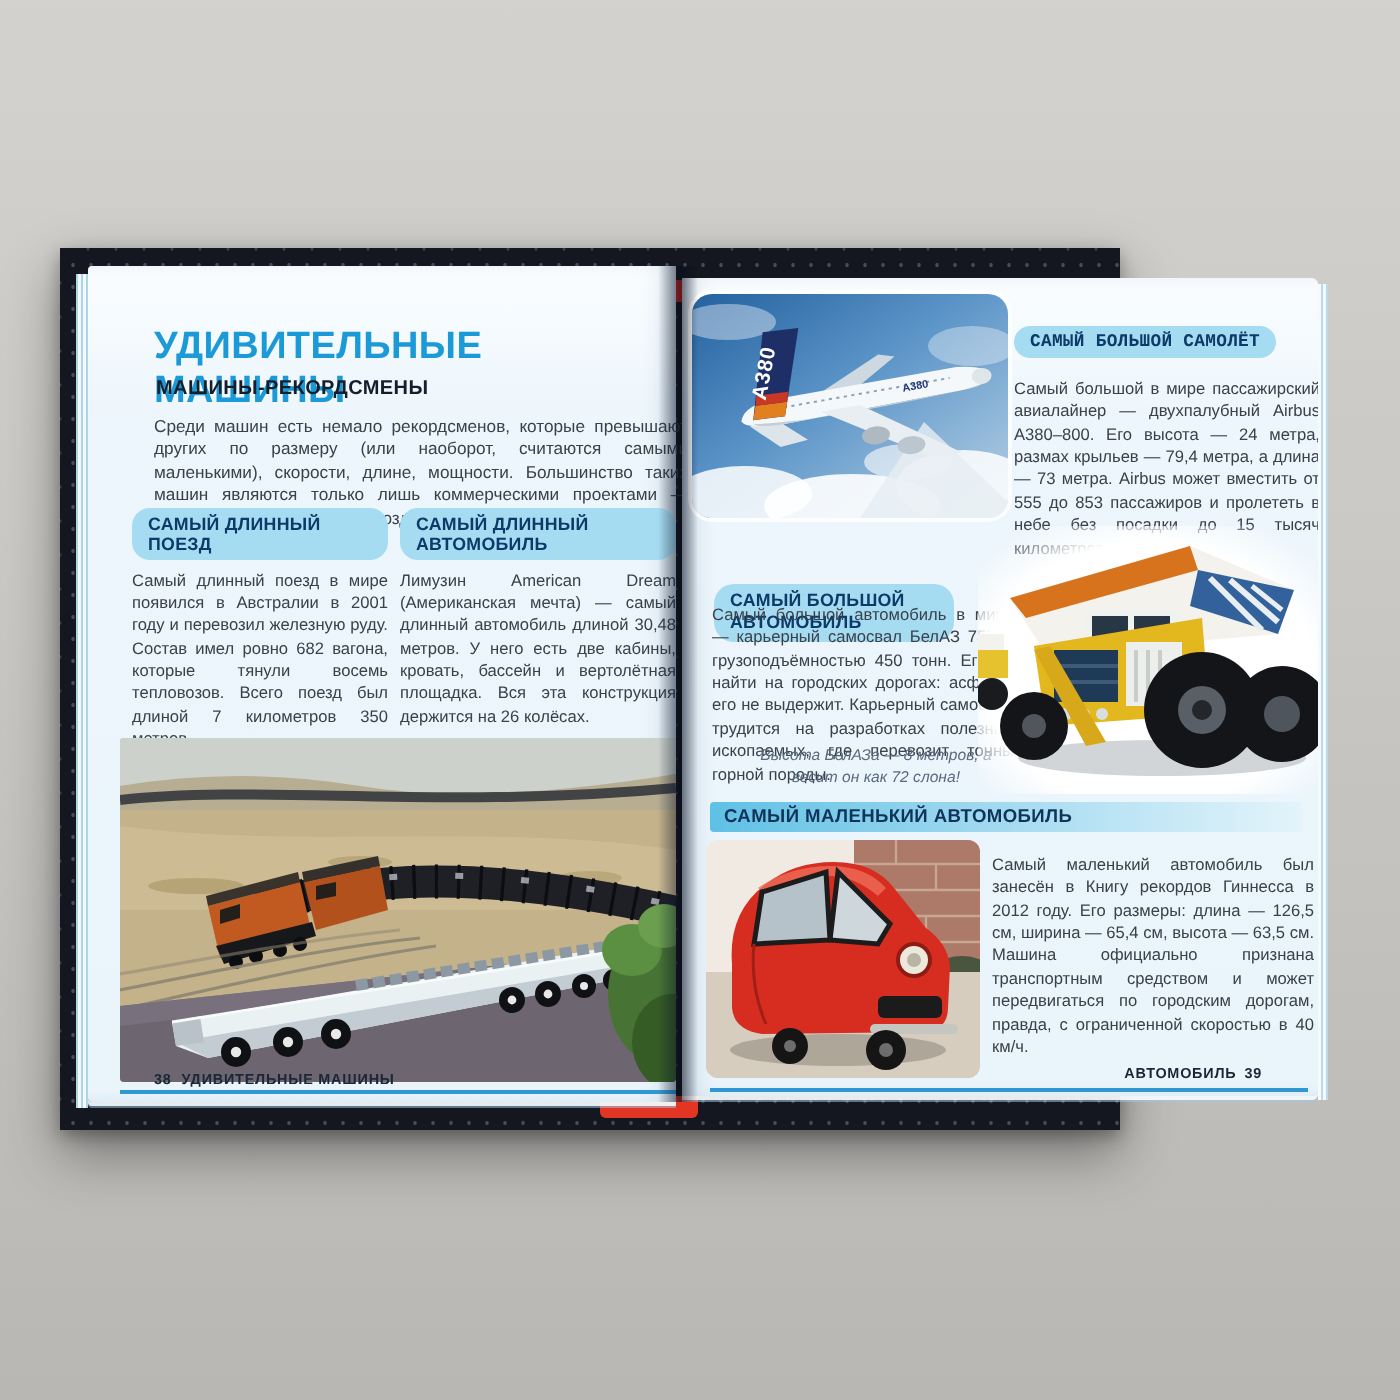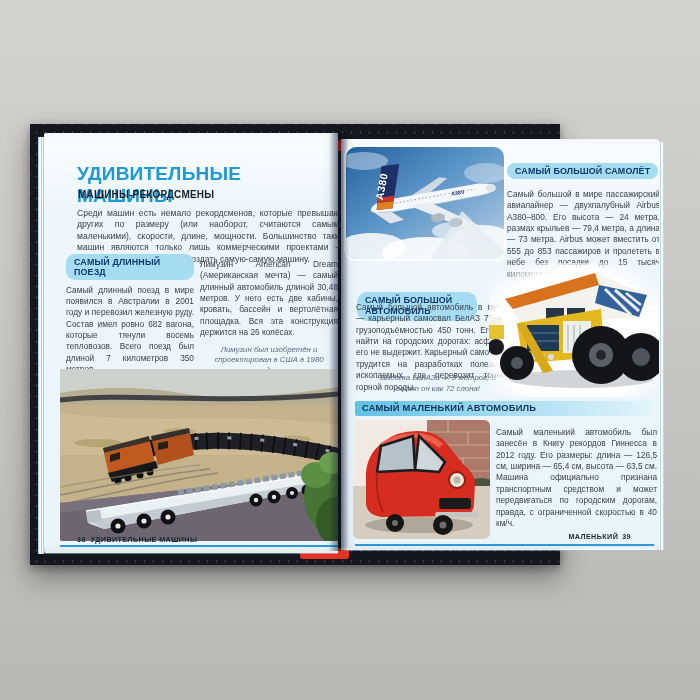--- a/index.html
+++ b/index.html
@@ -46,21 +46,21 @@
   .sec-body{margin:5px 0 0;font-size:8.3px;line-height:1.37;color:#3a414b;text-align:justify;}
   .sec-note{margin:6px 4px 0;font-size:7.8px;line-height:1.4;color:#5a6b7e;font-style:italic;text-align:center;}
   .photo-train{position:absolute;left:16px;top:236px;width:278px;height:172px;border-radius:2px;overflow:hidden;}
   .lp-footer{position:absolute;left:33px;top:402px;font-size:7.2px;font-weight:bold;color:#1a2736;letter-spacing:.4px;z-index:4;}
   .lp-footer .pgnum{margin-right:5px;}
   .rule-left{position:absolute;left:16px;right:0;top:412px;height:2px;background:#2f98d2;z-index:4;}
 
   
   .photo-plane{position:absolute;left:5px;top:8px;width:158px;height:112px;border-radius:10px;overflow:hidden;
     box-shadow:0 0 0 2px rgba(255,255,255,.8);}
-  .rp-s1-badge{position:absolute;left:166px;top:24px;}
+  .rp-s1-badge{position:absolute;left:166px;top:24px;font-family:Liberation Mono, monospace;}
   .rp-s1-body{position:absolute;left:166px;top:45px;width:153px;}
   .rp-s2-badge{position:absolute;left:16px;top:126px;width:104px;border-radius:10px;line-height:1.3;margin-top:27px;}
   .rp-s2-body{position:absolute;left:15px;top:158px;width:151px;}
   .rp-s2-note{position:absolute;left:26px;top:228px;width:134px;}
   .photo-truck{position:absolute;left:148px;top:124px;width:170px;height:134px;}
   .rp-s3-bar{position:absolute;left:14px;top:262px;width:296px;height:15px;box-sizing:border-box;
     background:linear-gradient(90deg,#5fc0e5 0%,#9ed8ef 45%,#e3f4fb 100%);
     color:#0f3459;font-size:9.3px;font-weight:bold;line-height:15px;padding-left:7px;border-radius:2px;letter-spacing:.2px;}
   .photo-car{position:absolute;left:12px;top:281px;width:137px;height:119px;border-radius:6px;overflow:hidden;}
   .rp-s3-body{position:absolute;left:155px;top:283px;width:161px;}
@@ -82,20 +82,21 @@
       <div class="lp-subtitle">МАШИНЫ-РЕКОРДСМЕНЫ</div>
       <div class="lp-intro">Среди машин есть немало рекордсменов, которые превышают других по размеру (или наоборот, считаются самыми маленькими), скорости, длине, мощности. Большинство таких машин являются только лишь коммерческими проектами — желанием производителей создать самую-самую машину.</div>
 
       <div class="lp-cols">
         <div class="col1">
           <span class="badge">САМЫЙ ДЛИННЫЙ ПОЕЗД</span>
           <p class="sec-body">Самый длинный поезд в мире появился в Австралии в 2001 году и перевозил железную руду. Состав имел ровно 682 вагона, которые тянули восемь тепловозов. Всего поезд был длиной 7 километров 350 метров.</p>
           <p class="sec-note">Поезд может перевезти 82 тонны железной руды за один раз!</p>
         </div>
         <div class="col2">
+          <span class="badge">САМЫЙ ДЛИННЫЙ АВТОМОБИЛЬ</span>
           <p class="sec-body">Лимузин American Dream (Американская мечта) — самый длинный автомобиль длиной 30,48 метров. У него есть две кабины, кровать, бассейн и вертолётная площадка. Вся эта конструкция держится на 26 колёсах.</p>
           <p class="sec-note">Лимузин был изобретён и спроектирован в США в 1980 годах.</p>
         </div>
       </div>
 
       <div class="photo-train">
         <svg viewBox="0 0 278 172" width="100%" height="100%" preserveAspectRatio="none">
           <rect width="278" height="172" fill="#c4b28a"></rect>
           <rect width="278" height="36" fill="#ccd1cb"></rect>
           <path d="M0,36 L0,24 Q60,14 120,24 T278,18 L278,36 Z" fill="#b6ad92"></path>
@@ -299,20 +300,20 @@
               <circle cx="42" cy="103" r="3" fill="#6d6d6d"></circle>
             <circle cx="90" cy="105" r="10" fill="#151515"></circle>
               <circle cx="90" cy="105" r="3.5" fill="#6d6d6d"></circle>
           </g>
         </svg>
       </div>
 
       <p class="sec-body rp-s3-body">Самый маленький автомобиль был занесён в Книгу рекордов Гиннесса в 2012 году. Его размеры: длина — 126,5 см, ширина — 65,4 см, высота — 63,5 см. Машина официально признана транспортным средством и может передвигаться по городским дорогам, правда, с ограниченной скоростью в 40 км/ч.</p>
 
       <div class="rp-footer">
-        <span>МАЛЕНЬКИЙ</span><span class="pgnum">39</span>
+        <span>АВТОМОБИЛЬ</span><span class="pgnum">39</span>
       </div>
       <div class="rule-right"></div>
     </div>
 
     <div class="spine"></div>
   </div>
 </div>
 
 </body></html>

